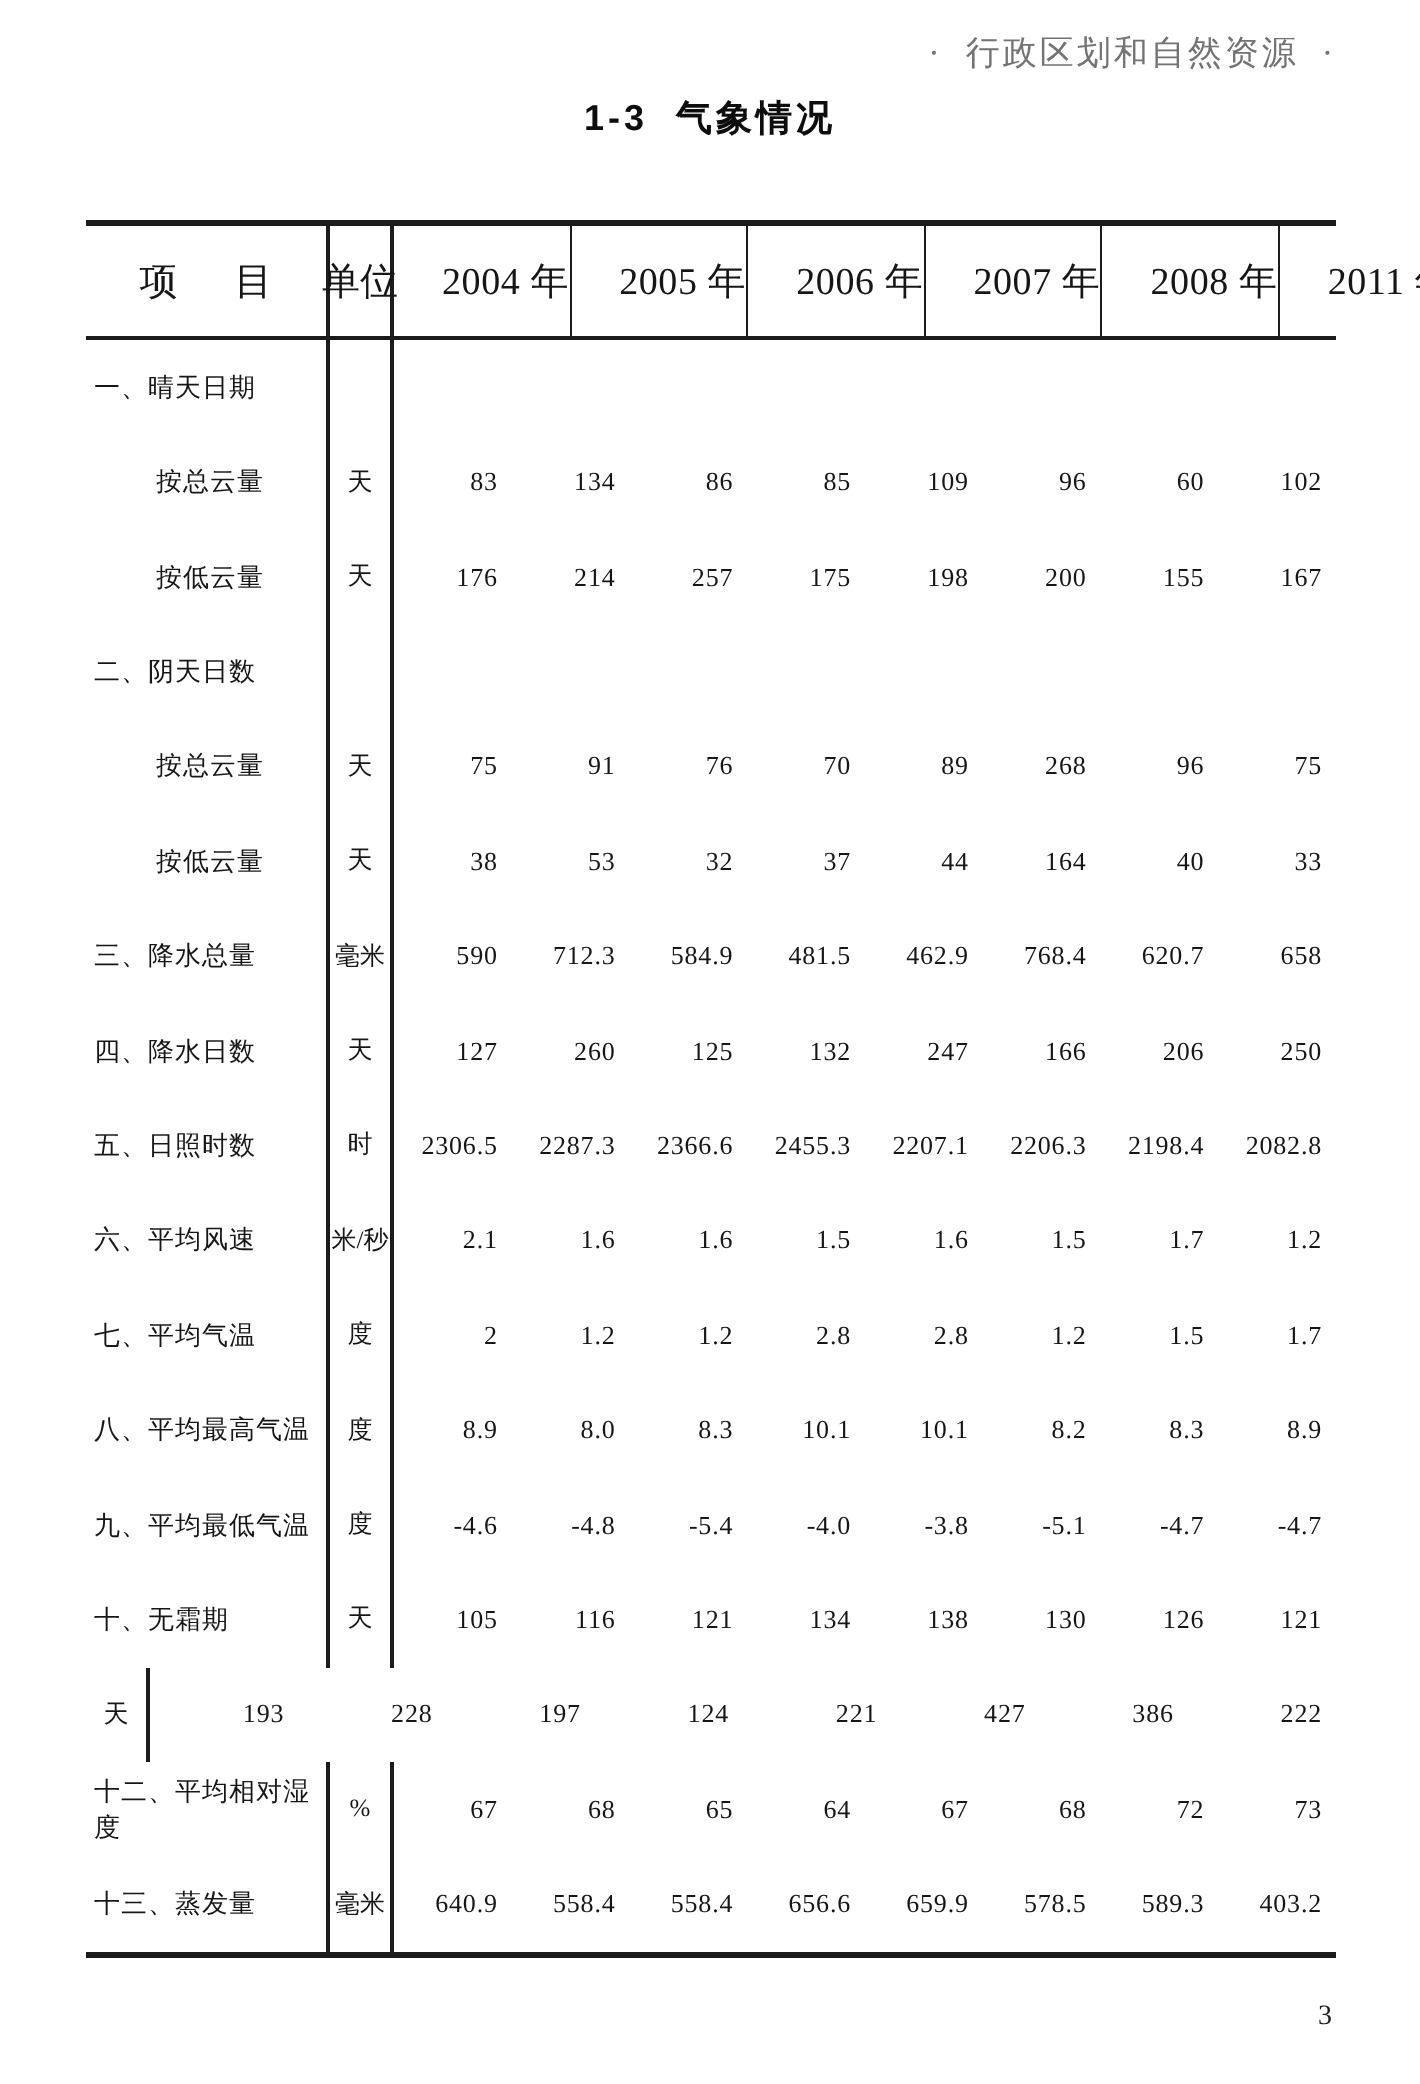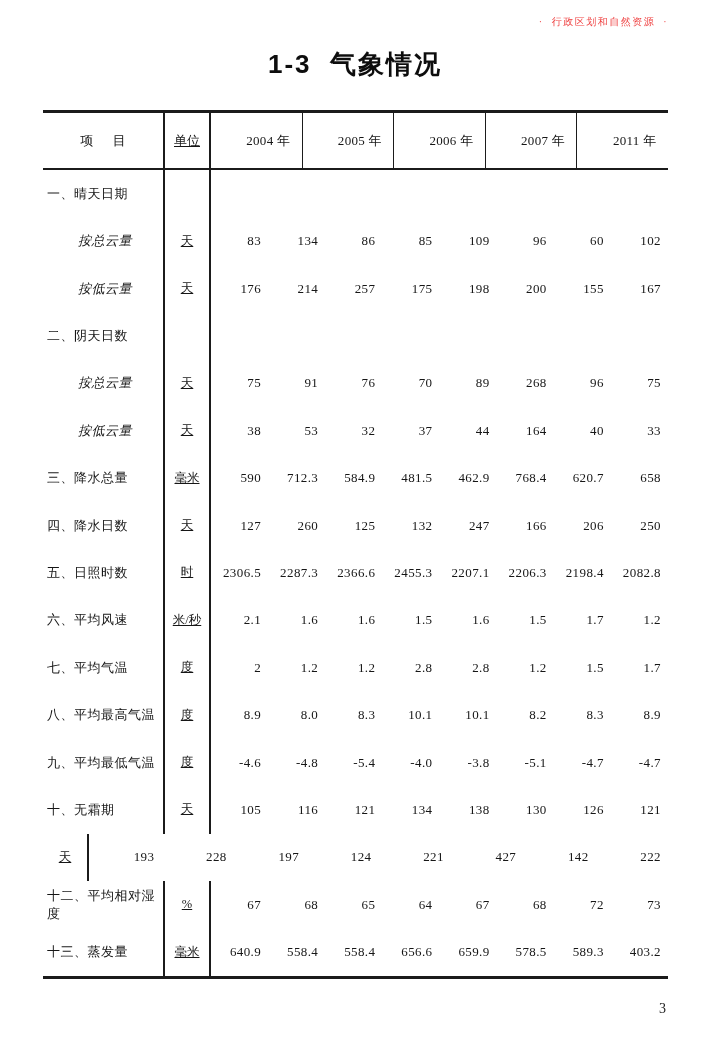--- a/index.html
+++ b/index.html
@@ -10,35 +10,35 @@
     background: #ffffff;
     font-family: "Liberation Serif", "DejaVu Serif", serif;
     color: #161616;
     overflow: hidden;
     margin: 0 auto;
   }
   .header-right {
     position: absolute;
     top: 15px;
     right: 42px;
-    font-size: 10px;
+    font-size: 17px;
     letter-spacing: 1.5px;
     white-space: pre;
-    color: #ef4444;
+    color: #737373;
   }
   .title {
     position: absolute;
     top: 47px;
     left: 0;
     width: 100%;
     margin: 0;
     text-align: center;
     font-family: "Liberation Sans", "DejaVu Sans", sans-serif;
     font-weight: bold;
-    font-size: 26px;
+    font-size: 18px;
     letter-spacing: 2px;
     white-space: pre;
     color: #0d0d0d;
   }
   .table {
     position: absolute;
     left: 43px;
     top: 110px;
     width: 625px;
     border-top: 3px solid #1b1b1b;
@@ -48,41 +48,41 @@
   .cell { box-sizing: border-box; }
   .thead {
     display: flex;
     height: 55px;
     border-bottom: 2px solid #1b1b1b;
   }
   .thead .cell {
     display: flex;
     align-items: center;
     justify-content: center;
-    font-size: 13px;
+    font-size: 19px;
     white-space: pre;
   }
   .lab-col  { width: 122px; flex: none; border-right: 2px solid #1b1b1b; }
-  .unit-col { width: 46px;  flex: none; border-right: 2px solid #1b1b1b; text-decoration: underline; }
+  .unit-col { width: 32px;  flex: none; border-right: 2px solid #1b1b1b; }
   .year-h   { flex: 1 1 0; border-right: 1.5px solid #1b1b1b; letter-spacing: 0.3px; padding-left: 24px; }
   .year-h:last-child { border-right: none; }
   .tbody {
     display: flex;
     flex-direction: column;
     height: 806px;
   }
   .trow { flex: 1 1 0; display: flex; align-items: stretch; justify-content: space-between; }
   .trow .lab {
     display: flex;
     align-items: center;
     padding-left: 4px;
     font-size: 13px;
     letter-spacing: 0.5px;
   }
-  .trow .lab.indent { padding-left: 35px; font-style: italic; }
+  .trow .lab.indent { padding-left: 35px; }
   .trow .unit {
     display: flex;
     align-items: center;
     justify-content: center;
     font-size: 12.5px;
   }
   .trow .val {
     flex: 1 1 0;
     display: flex;
     align-items: center;
@@ -110,20 +110,21 @@
 
   <div class="table">
 
     <div class="thead">
       <div class="cell lab-col">项      目</div>
       <div class="cell unit-col">单位</div>
       <div class="cell year-h">2004 年</div>
       <div class="cell year-h">2005 年</div>
       <div class="cell year-h">2006 年</div>
       <div class="cell year-h">2007 年</div>
+      <div class="cell year-h">2008 年</div>
       <div class="cell year-h">2011 年</div>
     </div>
 
     <div class="tbody">
   <div class="trow">
     <div class="cell lab-col lab">一、晴天日期</div>
     <div class="cell unit-col unit"></div>
     <div class="cell val"></div>
     <div class="cell val"></div>
     <div class="cell val"></div>
@@ -304,21 +305,21 @@
   </div>
 
   <div class="trow">
     <div class="cell unit-col unit">天</div>
     <div class="cell val">193</div>
     <div class="cell val">228</div>
     <div class="cell val">197</div>
     <div class="cell val">124</div>
     <div class="cell val">221</div>
     <div class="cell val">427</div>
-    <div class="cell val">142</div>
+    <div class="cell val">386</div>
     <div class="cell val">222</div>
   </div>
 
   <div class="trow">
     <div class="cell lab-col lab">十二、平均相对湿度</div>
     <div class="cell unit-col unit">%</div>
     <div class="cell val">67</div>
     <div class="cell val">68</div>
     <div class="cell val">65</div>
     <div class="cell val">64</div>

